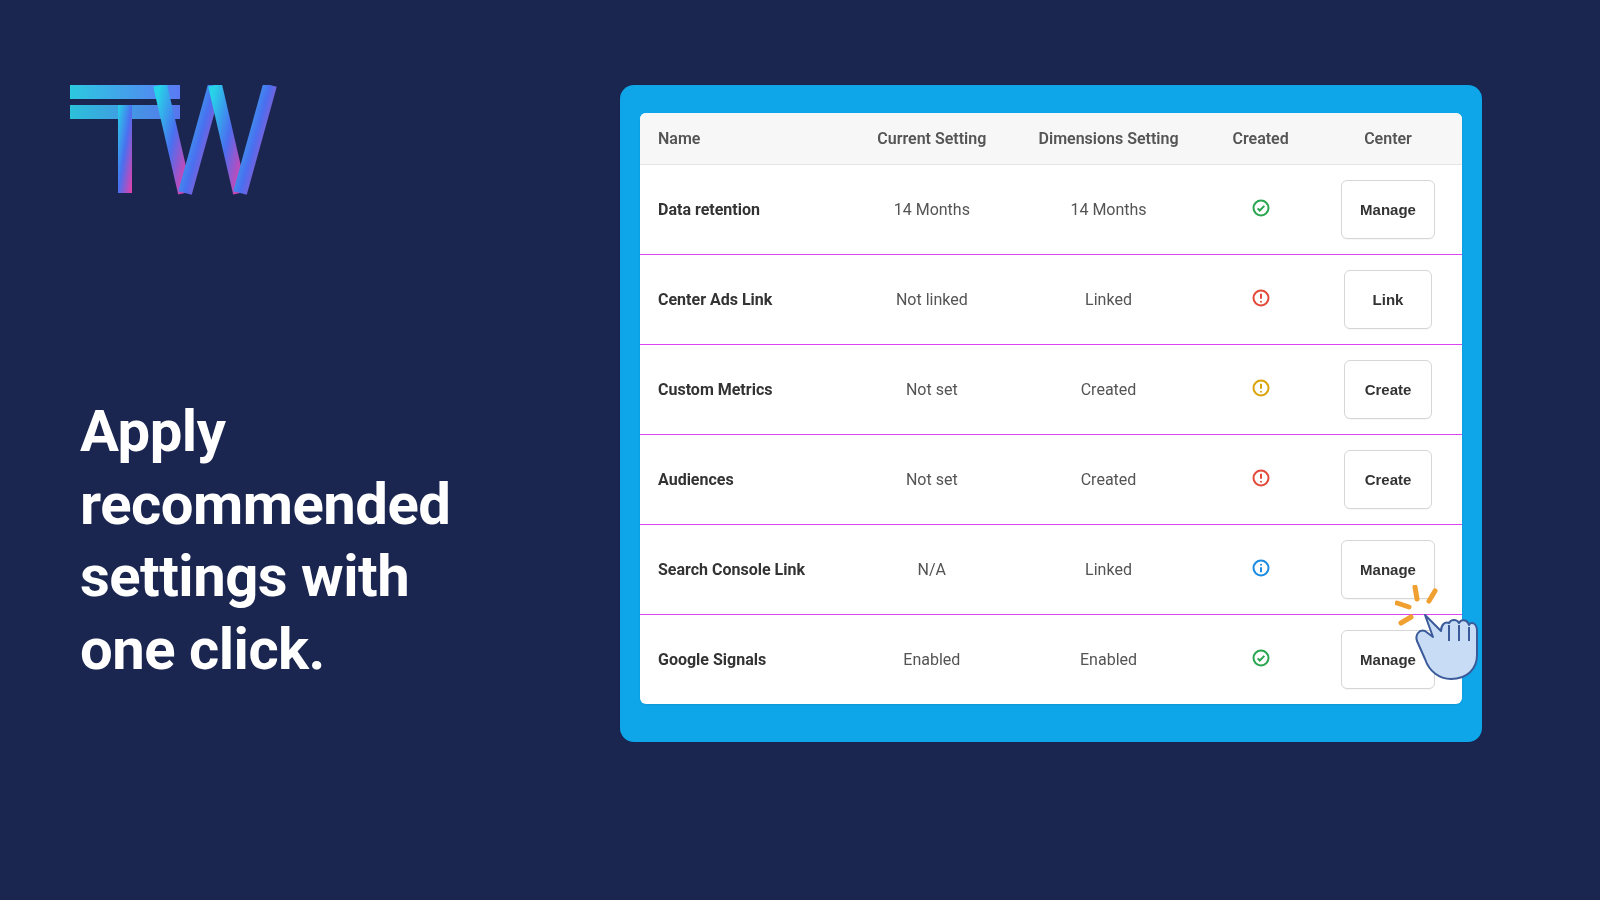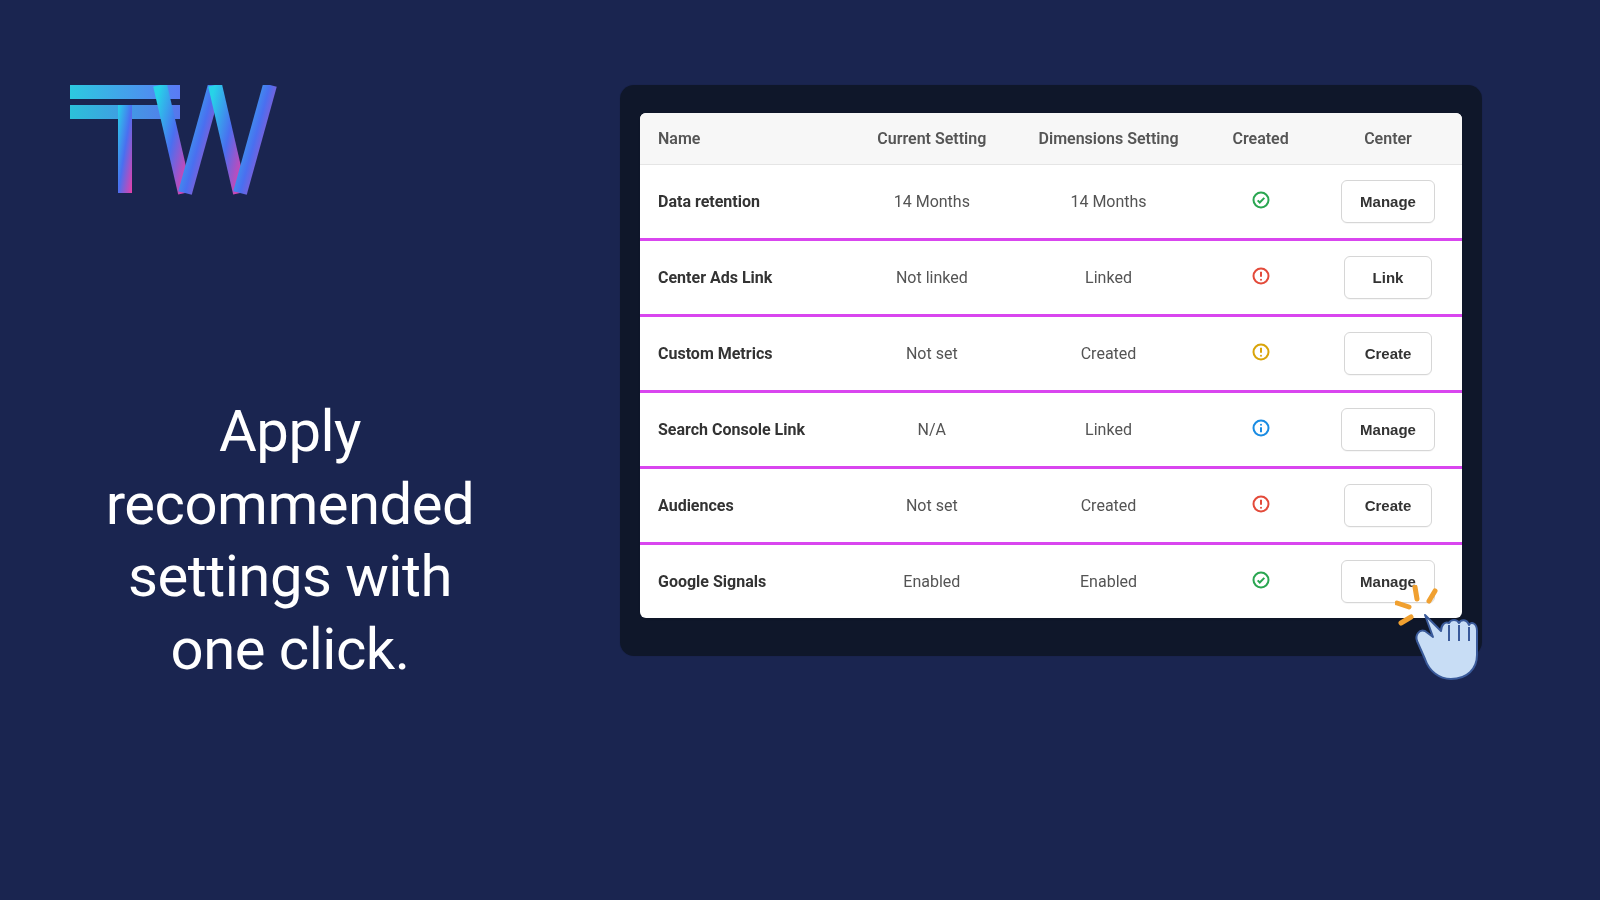--- a/index.html
+++ b/index.html
@@ -20,31 +20,30 @@
       top: 85px;
       left: 70px;
     }
     .headline {
       position: absolute;
       top: 395px;
       left: 80px;
       width: 420px;
       color: #ffffff;
       font-size: 58px;
-      font-weight: 400;
+      font-weight: 700;
       line-height: 1.25;
-      text-align: center;
       letter-spacing: -0.5px;
     }
     .panel-outer {
       position: absolute;
       top: 85px;
       left: 620px;
       width: 862px;
-      background: #0f172a;
+      background: #0ea5e9;
       border-radius: 14px;
       padding: 28px 20px 38px 20px;
       box-shadow: 0 0 0 1px rgba(0,0,0,0.03);
     }
     .panel-inner {
       background: #ffffff;
       border-radius: 6px;
       overflow: hidden;
       box-shadow: 0 1px 2px rgba(0,0,0,0.08);
     }
@@ -60,42 +59,42 @@
       padding: 16px 18px;
       font-size: 16px;
       font-weight: 600;
       color: #555;
       border-bottom: 1px solid #e5e5e5;
     }
     th.center, td.center {
       text-align: center;
     }
     tbody tr {
-      border-bottom: 3px solid #d946ef;
+      border-bottom: 1px solid #d946ef;
     }
     tbody tr:last-child {
       border-bottom: none;
     }
     tbody tr.alt {
       background: #fafafa;
     }
     td {
       padding: 15px 18px;
       font-size: 16px;
       color: #545454;
       vertical-align: middle;
     }
     td.name {
       font-weight: 700;
       color: #333;
     }
     .btn {
       display: inline-block;
       min-width: 88px;
-      padding: 12px 18px;
+      padding: 20px 18px;
       background: #ffffff;
       border: 1px solid #d6d6d6;
       border-radius: 6px;
       font-size: 15px;
       font-weight: 700;
       color: #333;
       text-align: center;
       cursor: pointer;
       box-shadow: 0 1px 0 rgba(0,0,0,0.03);
     }
@@ -194,44 +193,44 @@
             <td class="center"><span class="status-icon">
                 <svg width="20" height="20" viewBox="0 0 24 24" fill="none" stroke="#d9a40a" stroke-width="2.4">
                   <circle cx="12" cy="12" r="9"></circle>
                   <line x1="12" y1="7" x2="12" y2="13"></line>
                   <circle cx="12" cy="16.5" r="1.2" fill="#d9a40a" stroke="none"></circle>
                 </svg>
               </span></td>
             <td class="center"><button class="btn">Create</button></td>
           </tr>
           <tr>
+            <td class="name">Audiences</td>
+            <td class="center">Not set</td>
+            <td class="center">Created</td>
+            <td class="center"><span class="status-icon">
+                <svg width="20" height="20" viewBox="0 0 24 24" fill="none" stroke="#e34a3a" stroke-width="2.4">
+                  <circle cx="12" cy="12" r="9"></circle>
+                  <line x1="12" y1="7" x2="12" y2="13"></line>
+                  <circle cx="12" cy="16.5" r="1.2" fill="#e34a3a" stroke="none"></circle>
+                </svg>
+              </span></td>
+            <td class="center"><button class="btn">Create</button></td>
+          </tr>
+          <tr>
             <td class="name">Search Console Link</td>
             <td class="center">N/A</td>
             <td class="center">Linked</td>
             <td class="center"><span class="status-icon">
                 <svg width="20" height="20" viewBox="0 0 24 24" fill="none" stroke="#1a8ce3" stroke-width="2.4">
                   <circle cx="12" cy="12" r="9"></circle>
                   <circle cx="12" cy="8" r="1.2" fill="#1a8ce3" stroke="none"></circle>
                   <line x1="12" y1="11" x2="12" y2="17"></line>
                 </svg>
               </span></td>
             <td class="center"><button class="btn">Manage</button></td>
-          </tr>
-          <tr>
-            <td class="name">Audiences</td>
-            <td class="center">Not set</td>
-            <td class="center">Created</td>
-            <td class="center"><span class="status-icon">
-                <svg width="20" height="20" viewBox="0 0 24 24" fill="none" stroke="#e34a3a" stroke-width="2.4">
-                  <circle cx="12" cy="12" r="9"></circle>
-                  <line x1="12" y1="7" x2="12" y2="13"></line>
-                  <circle cx="12" cy="16.5" r="1.2" fill="#e34a3a" stroke="none"></circle>
-                </svg>
-              </span></td>
-            <td class="center"><button class="btn">Create</button></td>
           </tr>
           <tr>
             <td class="name">Google Signals</td>
             <td class="center">Enabled</td>
             <td class="center">Enabled</td>
             <td class="center"><span class="status-icon">
                 <svg width="20" height="20" viewBox="0 0 24 24" fill="none" stroke="#2aa651" stroke-width="2.4">
                   <circle cx="12" cy="12" r="9"></circle>
                   <path d="M8 12.5 L10.5 15 L16 9.5"></path>
                 </svg>

